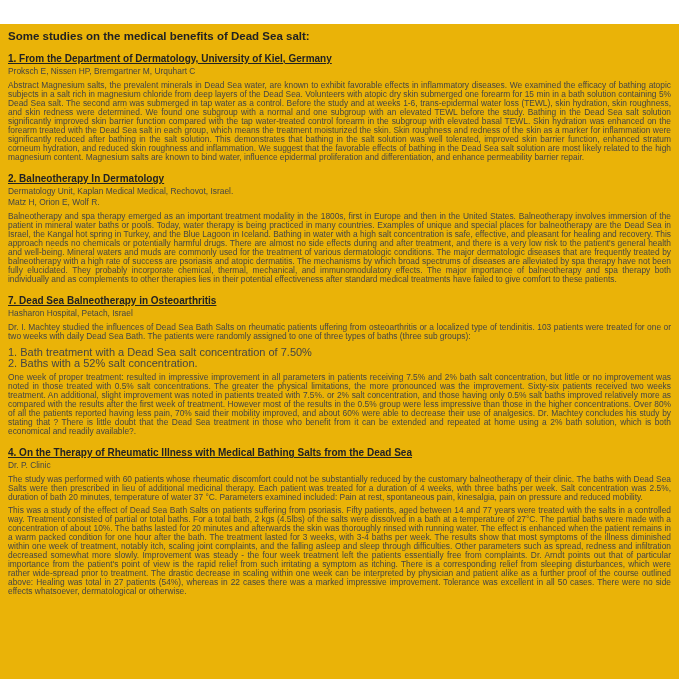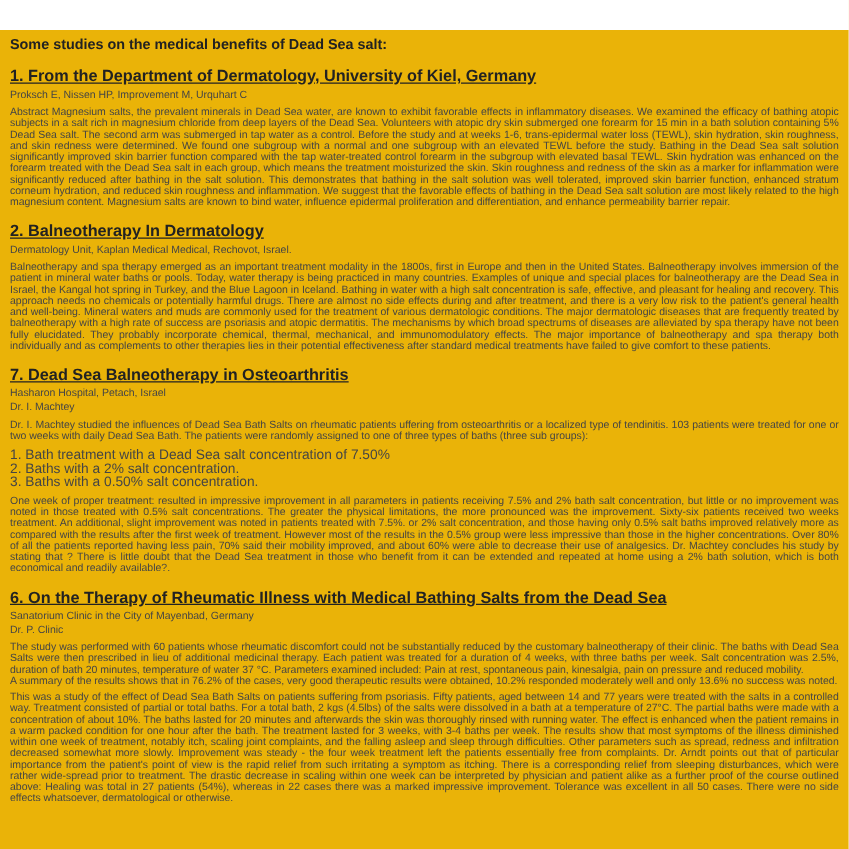--- a/index.html
+++ b/index.html
@@ -18,21 +18,21 @@
     margin-top: 24px;
   }
   .doc-title {
     font-size: 11.5px;
     font-weight: bold;
     color: #222222;
     margin: 3px 0 9px 0;
   }
   .section { margin: 0; }
   .sec-heading {
-    font-size: 13px;
+    font-size: 10px;
     font-weight: bold;
     text-decoration: underline;
     color: #222222;
     margin: 11px 0 2px 0;
   }
   .meta {
     font-size: 8.4px;
     line-height: 11px;
     color: #454545;
     margin: 0;
@@ -55,48 +55,45 @@
 </style>
 </head>
 <body>
 
 <div class="page">
 
   <div class="doc-title">Some studies on the medical benefits of Dead Sea salt:</div>
 
   <div class="section">
     <div class="sec-heading">1. From the Department of Dermatology, University of Kiel, Germany</div>
-    <p class="meta">Proksch E, Nissen HP, Improvement M, Urquhart C</p>
+    <p class="meta">Proksch E, Nissen HP, Bremgartner M, Urquhart C</p>
     <p class="body-para">Abstract Magnesium salts, the prevalent minerals in Dead Sea water, are known to exhibit favorable effects in inflammatory diseases. We examined the efficacy of bathing atopic subjects in a salt rich in magnesium chloride from deep layers of the Dead Sea. Volunteers with atopic dry skin submerged one forearm for 15 min in a bath solution containing 5% Dead Sea salt. The second arm was submerged in tap water as a control. Before the study and at weeks 1-6, trans-epidermal water loss (TEWL), skin hydration, skin roughness, and skin redness were determined. We found one subgroup with a normal and one subgroup with an elevated TEWL before the study. Bathing in the Dead Sea salt solution significantly improved skin barrier function compared with the tap water-treated control forearm in the subgroup with elevated basal TEWL. Skin hydration was enhanced on the forearm treated with the Dead Sea salt in each group, which means the treatment moisturized the skin. Skin roughness and redness of the skin as a marker for inflammation were significantly reduced after bathing in the salt solution. This demonstrates that bathing in the salt solution was well tolerated, improved skin barrier function, enhanced stratum corneum hydration, and reduced skin roughness and inflammation. We suggest that the favorable effects of bathing in the Dead Sea salt solution are most likely related to the high magnesium content. Magnesium salts are known to bind water, influence epidermal proliferation and differentiation, and enhance permeability barrier repair.</p>
   </div>
 
   <div class="section">
     <div class="sec-heading">2. Balneotherapy In Dermatology</div>
     <p class="meta">Dermatology Unit, Kaplan Medical Medical, Rechovot, Israel.</p>
+    <p class="meta">Matz H, Orion E, Wolf R.</p>
     <p class="body-para">Balneotherapy and spa therapy emerged as an important treatment modality in the 1800s, first in Europe and then in the United States. Balneotherapy involves immersion of the patient in mineral water baths or pools. Today, water therapy is being practiced in many countries. Examples of unique and special places for balneotherapy are the Dead Sea in Israel, the Kangal hot spring in Turkey, and the Blue Lagoon in Iceland. Bathing in water with a high salt concentration is safe, effective, and pleasant for healing and recovery. This approach needs no chemicals or potentially harmful drugs. There are almost no side effects during and after treatment, and there is a very low risk to the patient's general health and well-being. Mineral waters and muds are commonly used for the treatment of various dermatologic conditions. The major dermatologic diseases that are frequently treated by balneotherapy with a high rate of success are psoriasis and atopic dermatitis. The mechanisms by which broad spectrums of diseases are alleviated by spa therapy have not been fully elucidated. They probably incorporate chemical, thermal, mechanical, and immunomodulatory effects. The major importance of balneotherapy and spa therapy both individually and as complements to other therapies lies in their potential effectiveness after standard medical treatments have failed to give comfort to these patients.</p>
   </div>
 
   <div class="section">
     <div class="sec-heading">7. Dead Sea Balneotherapy in Osteoarthritis</div>
     <p class="meta">Hasharon Hospital, Petach, Israel</p>
-    <p class="meta">Dr. I. Machtey</p>
     <p class="body-para">Dr. I. Machtey studied the influences of Dead Sea Bath Salts on rheumatic patients uffering from osteoarthritis or a localized type of tendinitis. 103 patients were treated for one or two weeks with daily Dead Sea Bath. The patients were randomly assigned to one of three types of baths (three sub groups):</p>
     <div class="list-block">
       <p class="list-line">1. Bath treatment with a Dead Sea salt concentration of 7.50%</p>
-      <p class="list-line">2. Baths with a 2% salt concentration.</p>
-      <p class="list-line">3. Baths with a 0.50% salt concentration.</p>
+      <p class="list-line">2. Baths with a 52% salt concentration.</p>
     </div>
     <p class="body-para">One week of proper treatment: resulted in impressive improvement in all parameters in patients receiving 7.5% and 2% bath salt concentration, but little or no improvement was noted in those treated with 0.5% salt concentrations. The greater the physical limitations, the more pronounced was the improvement. Sixty-six patients received two weeks treatment. An additional, slight improvement was noted in patients treated with 7.5%. or 2% salt concentration, and those having only 0.5% salt baths improved relatively more as compared with the results after the first week of treatment. However most of the results in the 0.5% group were less impressive than those in the higher concentrations. Over 80% of all the patients reported having less pain, 70% said their mobility improved, and about 60% were able to decrease their use of analgesics. Dr. Machtey concludes his study by stating that ? There is little doubt that the Dead Sea treatment in those who benefit from it can be extended and repeated at home using a 2% bath solution, which is both economical and readily available?.</p>
   </div>
 
   <div class="section">
-    <div class="sec-heading">6. On the Therapy of Rheumatic Illness with Medical Bathing Salts from the Dead Sea</div>
-    <p class="meta">Sanatorium Clinic in the City of Mayenbad, Germany</p>
+    <div class="sec-heading">4. On the Therapy of Rheumatic Illness with Medical Bathing Salts from the Dead Sea</div>
     <p class="meta">Dr. P. Clinic</p>
     <p class="body-para">The study was performed with 60 patients whose rheumatic discomfort could not be substantially reduced by the customary balneotherapy of their clinic. The baths with Dead Sea Salts were then prescribed in lieu of additional medicinal therapy. Each patient was treated for a duration of 4 weeks, with three baths per week. Salt concentration was 2.5%, duration of bath 20 minutes, temperature of water 37 °C. Parameters examined included: Pain at rest, spontaneous pain, kinesalgia, pain on pressure and reduced mobility.</p>
-    <p class="body-para cont">A summary of the results shows that in 76.2% of the cases, very good therapeutic results were obtained, 10.2% responded moderately well and only 13.6% no success was noted.</p>
   </div>
 
   <div class="section">
     <p class="body-para">This was a study of the effect of Dead Sea Bath Salts on patients suffering from psoriasis. Fifty patients, aged between 14 and 77 years were treated with the salts in a controlled way. Treatment consisted of partial or total baths. For a total bath, 2 kgs (4.5lbs) of the salts were dissolved in a bath at a temperature of 27°C. The partial baths were made with a concentration of about 10%. The baths lasted for 20 minutes and afterwards the skin was thoroughly rinsed with running water. The effect is enhanced when the patient remains in a warm packed condition for one hour after the bath. The treatment lasted for 3 weeks, with 3-4 baths per week. The results show that most symptoms of the illness diminished within one week of treatment, notably itch, scaling joint complaints, and the falling asleep and sleep through difficulties. Other parameters such as spread, redness and infiltration decreased somewhat more slowly. Improvement was steady - the four week treatment left the patients essentially free from complaints. Dr. Arndt points out that of particular importance from the patient's point of view is the rapid relief from such irritating a symptom as itching. There is a corresponding relief from sleeping disturbances, which were rather wide-spread prior to treatment. The drastic decrease in scaling within one week can be interpreted by physician and patient alike as a further proof of the course outlined above: Healing was total in 27 patients (54%), whereas in 22 cases there was a marked impressive improvement. Tolerance was excellent in all 50 cases. There were no side effects whatsoever, dermatological or otherwise.</p>
   </div>
 
 </div>
 
 </body></html>

